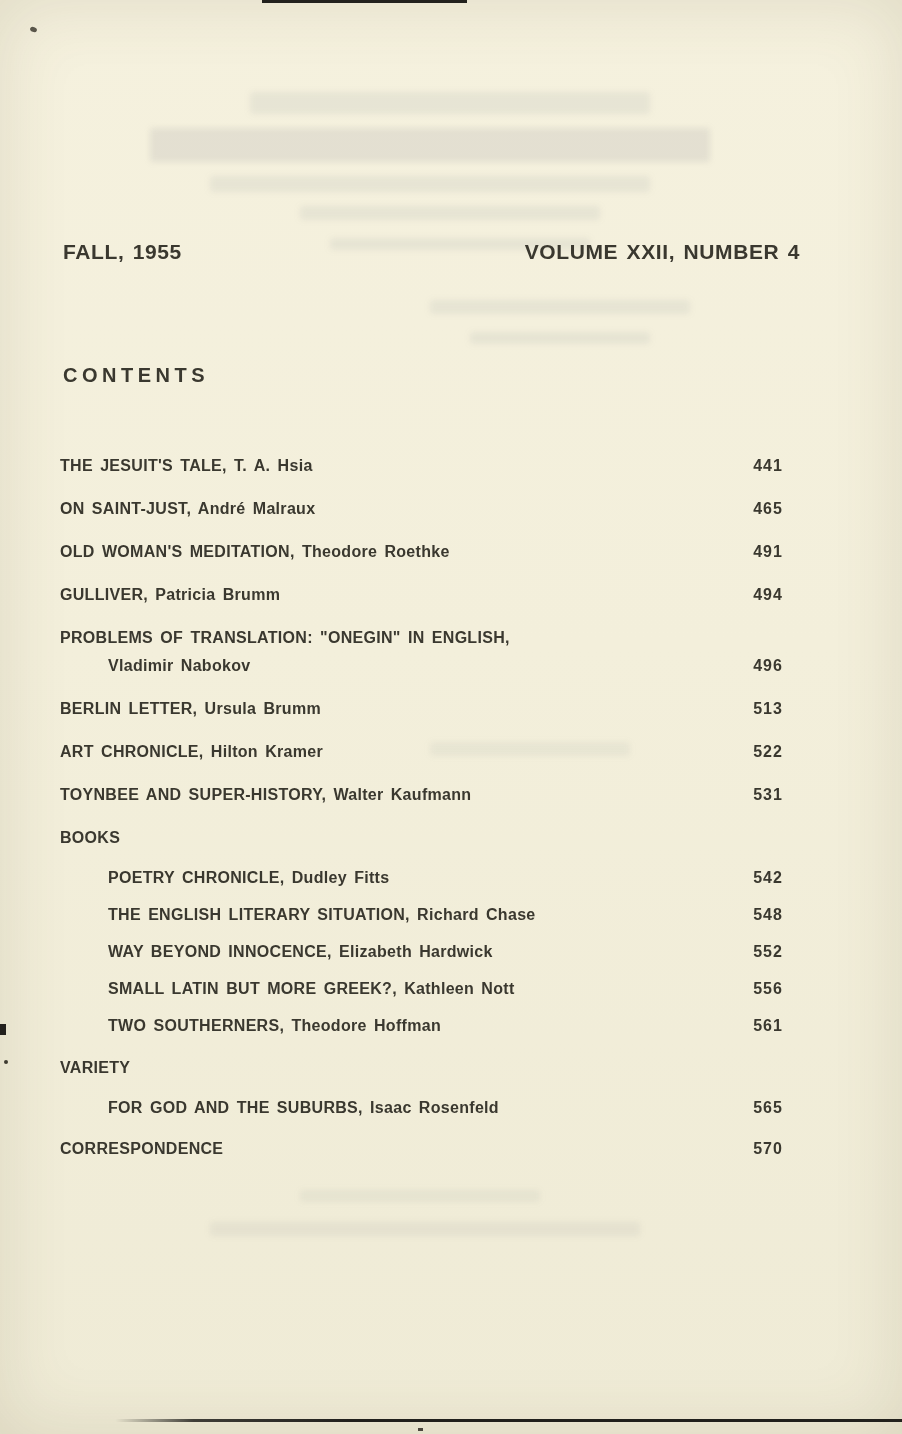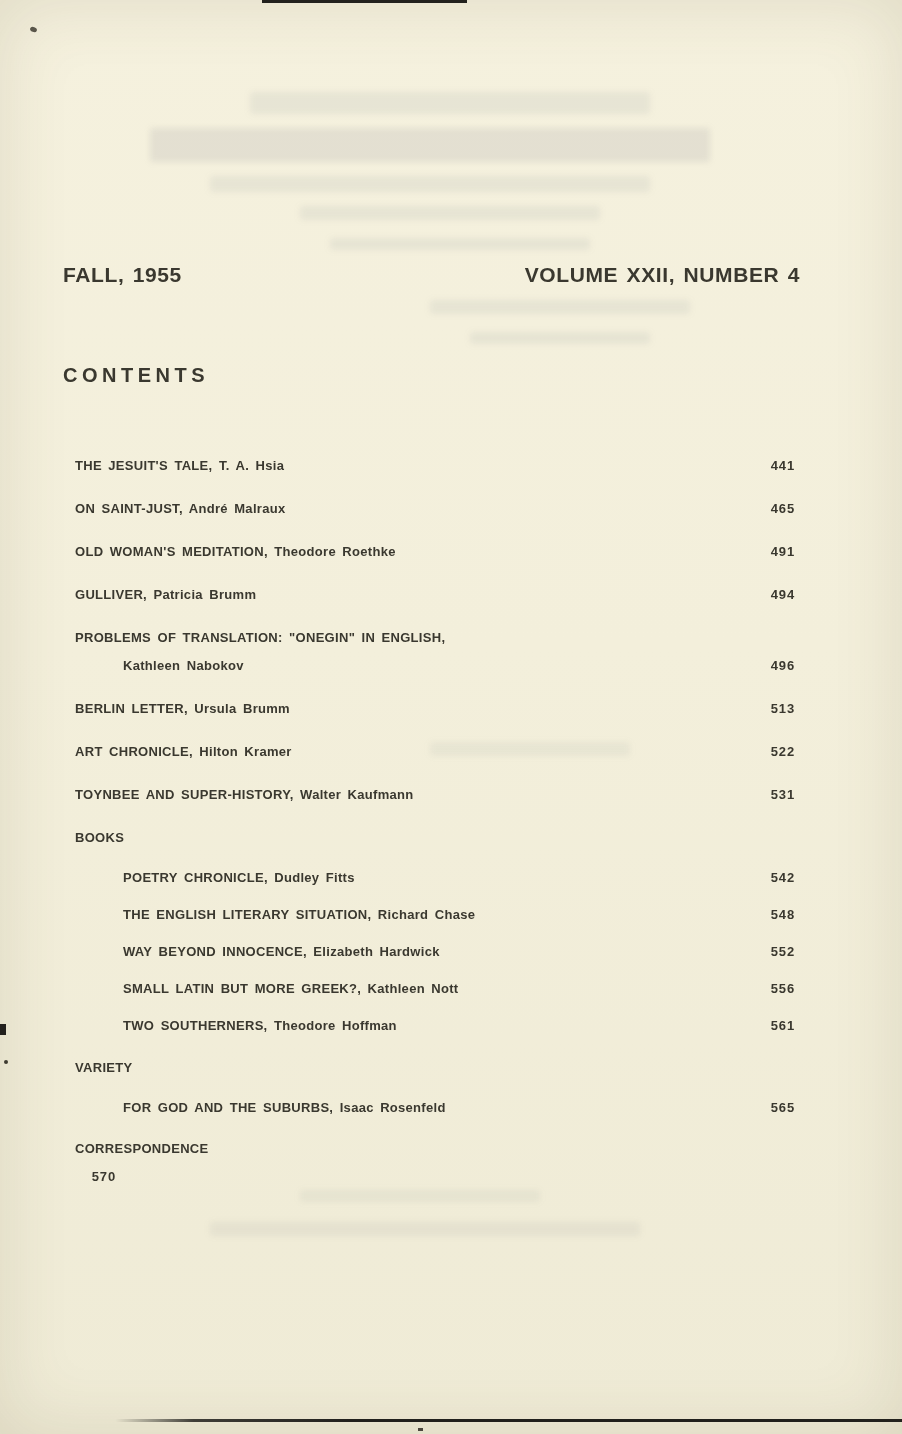--- a/index.html
+++ b/index.html
@@ -11,46 +11,46 @@
     overflow:hidden;
     font-family:"Liberation Sans", sans-serif;
     color:#3a382f;
   }
   .page::after{
     content:"";position:absolute;inset:0;pointer-events:none;
     box-shadow:inset 0 0 70px rgba(96,86,52,.14);
   }
   
   .issue-line{
-    position:absolute;left:63px;top:263px;width:737px;
+    position:absolute;left:63px;top:240px;width:737px;
     display:flex;justify-content:space-between;align-items:baseline;
     font-size:21px;font-weight:bold;letter-spacing:.6px;word-spacing:2px;
   }
   
   .contents-title{
     position:absolute;left:63px;top:364px;
     font-size:20px;font-weight:bold;letter-spacing:4.5px;
   }
   
   .toc{
-    position:absolute;left:75px;top:452px;width:737px;
-    font-size:13px;font-weight:bold;
+    position:absolute;left:60px;top:452px;width:737px;
+    font-size:16px;font-weight:bold;
   }
   .row{
     display:flex;align-items:baseline;
     line-height:28px;height:28px;
     margin-bottom:15px;
   }
   .row .t{flex:1;letter-spacing:.3px;word-spacing:2.5px;white-space:nowrap;}
   .row .p{width:58px;text-align:center;letter-spacing:1px;}
   .row.tight{margin-bottom:9px;}
   .row.nogap{margin-bottom:0;}
   .row.indent .t{padding-left:48px;}
   .row.section{margin-top:14px;margin-bottom:12px;}
-  .row.spaced{margin-top:13px;flex-direction:column;}
+  .row.spaced{margin-top:13px;}
   
   .artifact{position:absolute;background:#1e1e1c;}
   .top-edge-line{left:262px;top:0;width:205px;height:3px;}
   .corner-speck{left:30px;top:27px;width:7px;height:5px;background:#5a574c;border-radius:50%;transform:rotate(20deg);}
   .left-edge-mark{left:0;top:1024px;width:6px;height:11px;}
   .left-edge-speck{left:4px;top:1060px;width:4px;height:4px;border-radius:50%;background:#3c3a32;}
   .bottom-edge-line{
     left:115px;top:1419px;width:787px;height:3px;
     background:linear-gradient(90deg,rgba(30,30,28,0) 0%,rgba(30,30,28,.85) 10%,#1e1e1c 30%);
   }
@@ -113,21 +113,21 @@
       </div>
       <div class="row">
         <span class="t">GULLIVER, Patricia Brumm</span>
         <span class="p">494</span>
       </div>
       <div class="row nogap">
         <span class="t">PROBLEMS OF TRANSLATION: "ONEGIN" IN ENGLISH,</span>
         <span class="p"></span>
       </div>
       <div class="row indent">
-        <span class="t">Kathleen Nabokov</span>
+        <span class="t">Vladimir Nabokov</span>
         <span class="p">496</span>
       </div>
       <div class="row">
         <span class="t">BERLIN LETTER, Ursula Brumm</span>
         <span class="p">513</span>
       </div>
       <div class="row">
         <span class="t">ART CHRONICLE, Hilton Kramer</span>
         <span class="p">522</span>
       </div>

